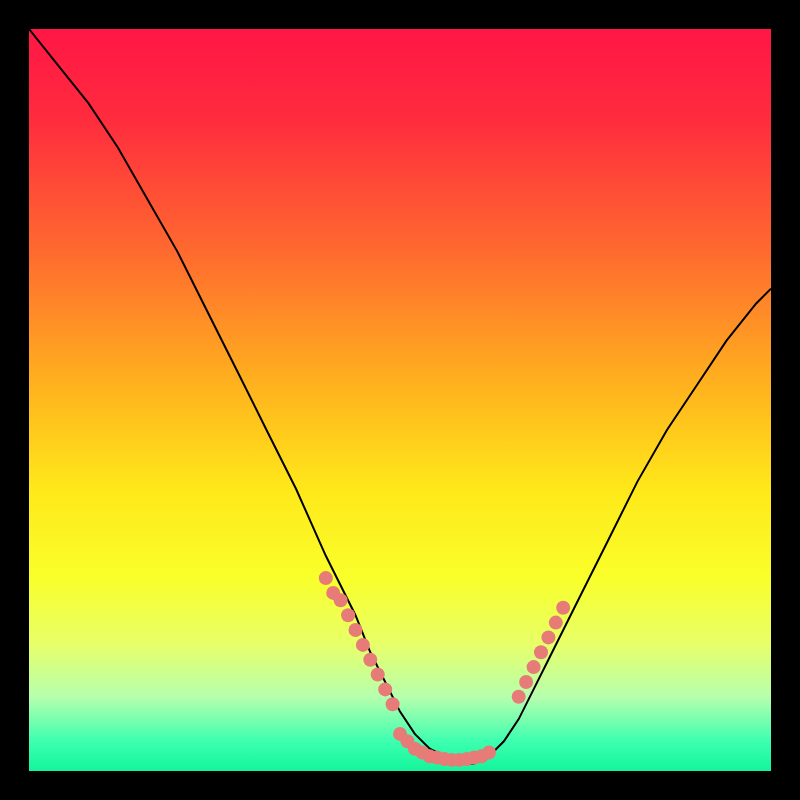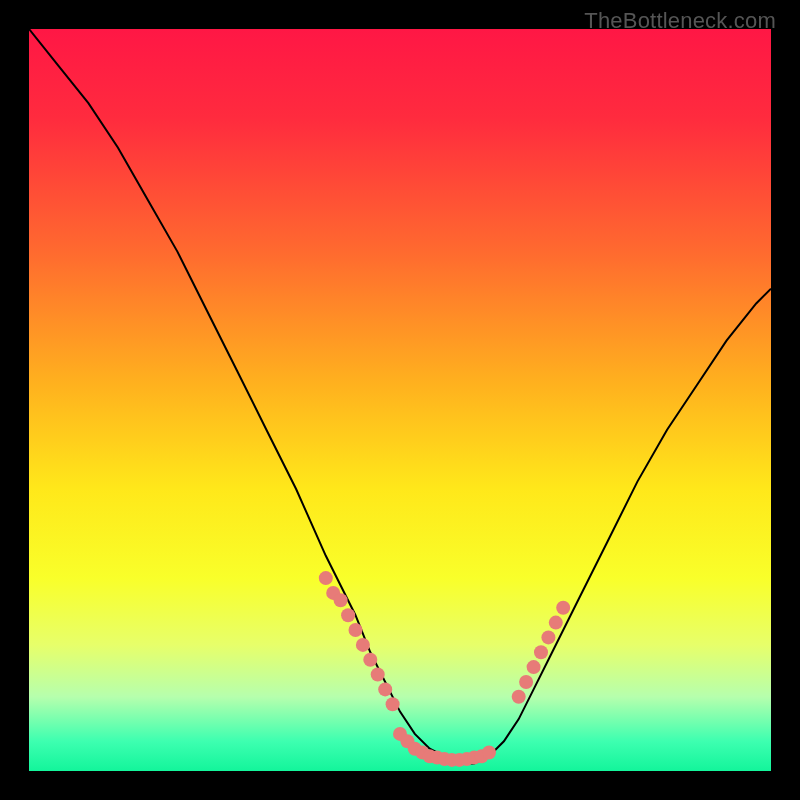--- a/index.html
+++ b/index.html
@@ -61,14 +61,13 @@
           <circle cx="489.7" cy="667.8" r="7" fill="#e77b78"></circle>
           <circle cx="497.1" cy="653.0" r="7" fill="#e77b78"></circle>
           <circle cx="504.6" cy="638.1" r="7" fill="#e77b78"></circle>
           <circle cx="512.0" cy="623.3" r="7" fill="#e77b78"></circle>
           <circle cx="519.4" cy="608.4" r="7" fill="#e77b78"></circle>
           <circle cx="526.8" cy="593.6" r="7" fill="#e77b78"></circle>
           <circle cx="534.2" cy="578.8" r="7" fill="#e77b78"></circle>
         </g>
     </svg>
   </div>
-  <div class="watermark">TheBottleneck.com</div>
 </div>
 
 </body></html>

